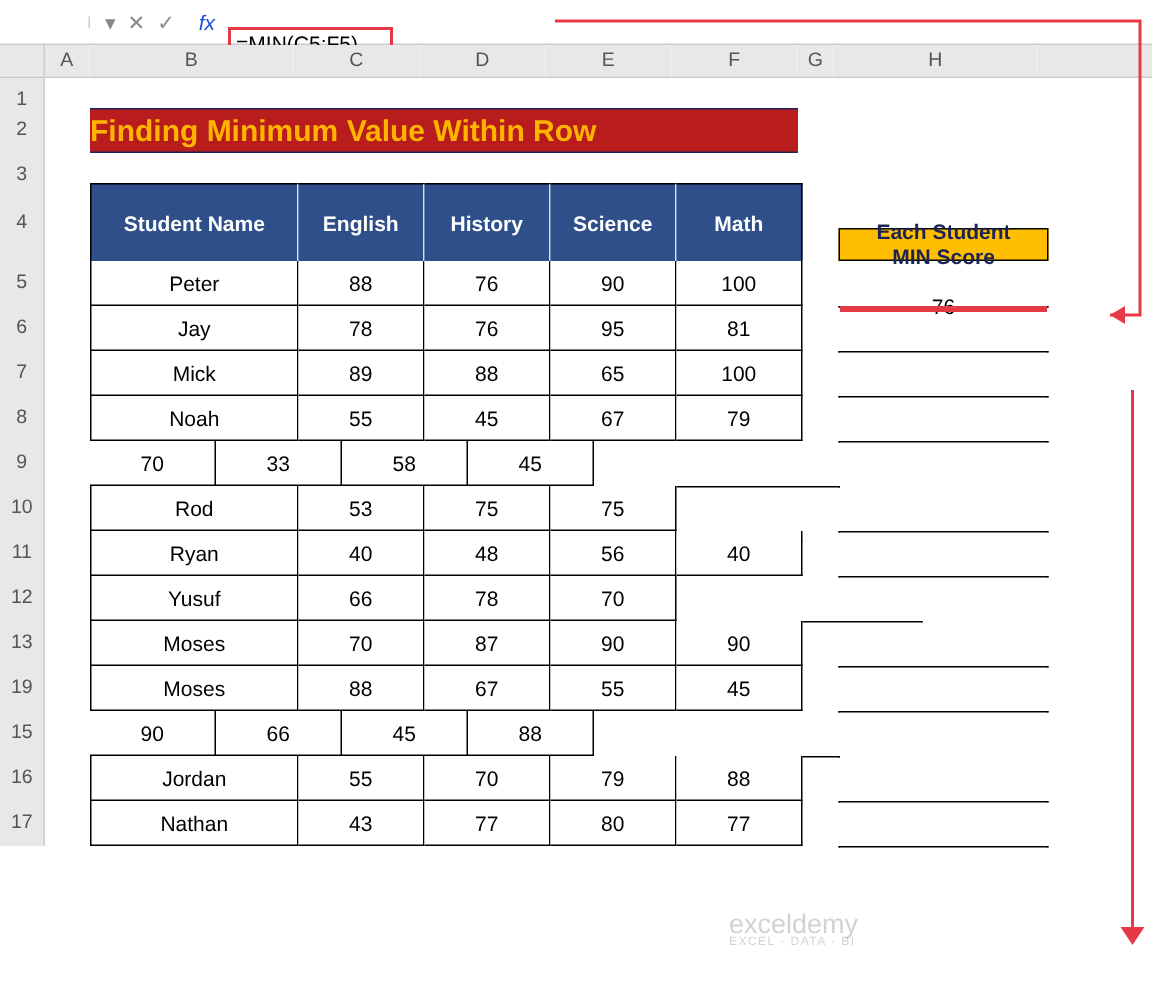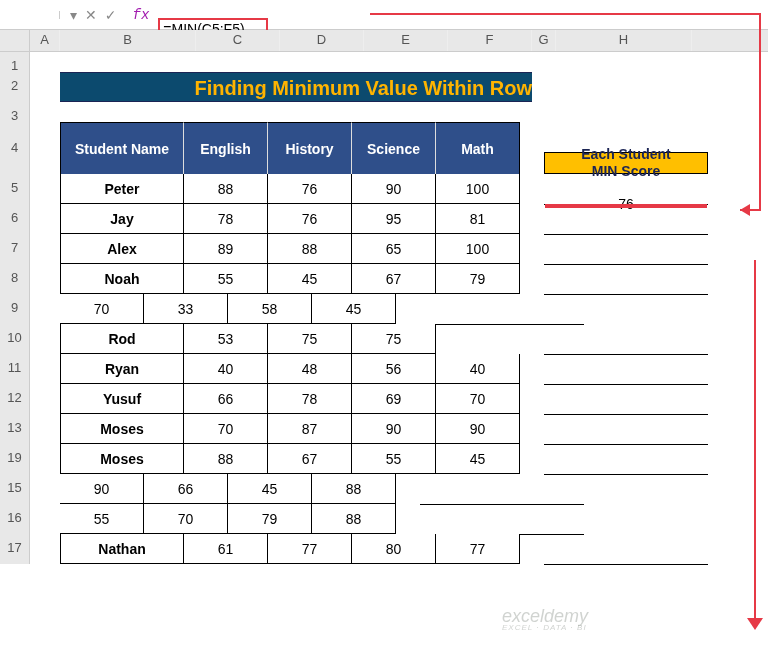--- a/index.html
+++ b/index.html
@@ -29,22 +29,22 @@
 .fb-icons {
   display: flex;
   gap: 8px;
   padding: 0 10px;
   color: #888;
   font-size: 14px;
 }
 .fb-icons span { cursor: pointer; }
 .fx-label {
   font-style: italic;
-  font-family: Liberation Mono, monospace;
-  color: #a21caf;
+  font-family: Liberation Sans, sans-serif;
+  color: #1d4ed8;
   padding: 0 6px;
 }
 .formula-input-wrap {
   position: relative;
   flex: 1;
   margin-top: 29px;
 }
 .formula-input {
   padding: 4px 8px;
   font-size: 14px;
@@ -89,32 +89,32 @@
 .sheet-row .rowhdr {
   width: 30px;
   background: #e8e8e8;
   border-right: 1px solid #ccc;
   text-align: center;
   color: #555;
   font-size: 13px;
   padding-top: 6px;
 }
 .cA { width: 30px; }
-.cB { width: 124px; }
+.cB { width: 139px; }
 .cC, .cD, .cE, .cF { width: 84px; }
 .cG { width: 24px; }
-.cH { width: 164px; margin-top: 30px; }
+.cH { width: 140px; margin-top: 30px; }
 
 
 .title-band {
-  background: #0c4a6e;
+  background: #b91c1c;
   color: #ffb400;
   font-weight: 700;
   font-size: 20px;
-  text-align: right;
+  text-align: left;
   line-height: 30px;
   border-top: 1px solid #1b2454;
   border-bottom: 1px solid #1b2454;
 }
 
 
 .hdr-cell {
   background: #2f4f8a;
   color: #fff;
   font-weight: 700;
@@ -140,21 +140,21 @@
 
 .data-cell {
   background: #fff;
   text-align: center;
   display: flex;
   align-items: center;
   justify-content: center;
   border-right: 1px solid #000;
   border-bottom: 1px solid #000;
 }
-.data-cell.first { border-left: 1.5px solid #000; font-weight: bold; }
+.data-cell.first { border-left: 1.5px solid #000; }
 .table-hdr-row { height: 52px; }
 .table-hdr-row .rowhdr { padding-top: 18px; }
 
 .min-col-cell {
   background: #fff;
   border-right: 1.5px solid #000;
   border-bottom: 1px solid #000;
   border-left: 1.5px solid #000;
   text-align: center;
   display: flex;
@@ -194,25 +194,24 @@
   left: -3px;
   bottom: 0;
   width: 0; height: 0;
   border-left: 8px solid transparent;
   border-right: 8px solid transparent;
   border-top: 12px solid #e63946;
 }
 
 .watermark {
   position: absolute;
-  right: 180px;
+  right: 196px;
   bottom: 28px;
   font-size: 18px;
   color: rgba(120,130,120,0.35);
-  font-style: italic;
   pointer-events: none;
 }
 .watermark .sub {
   font-size: 8px;
   letter-spacing: 1px;
   display: block;
   margin-top: -4px;
 }
 
 svg.connector {
@@ -320,21 +319,21 @@
         <div class="data-cell cC">78</div>
         <div class="data-cell cD">76</div>
         <div class="data-cell cE">95</div>
         <div class="data-cell cF" style="border-right: 1.5px solid rgb(0, 0, 0);">81</div>
         <div class="cG"></div>
         <div class="min-col-cell cH"></div>
       </div>
       <div class="sheet-row">
         <div class="rowhdr">7</div>
         <div class="cA"></div>
-        <div class="data-cell first cB">Alex</div>
+        <div class="data-cell first cB">Mick</div>
         <div class="data-cell cC">89</div>
         <div class="data-cell cD">88</div>
         <div class="data-cell cE">65</div>
         <div class="data-cell cF" style="border-right: 1.5px solid rgb(0, 0, 0);">100</div>
         <div class="cG"></div>
         <div class="min-col-cell cH"></div>
       </div>
       <div class="sheet-row">
         <div class="rowhdr">8</div>
         <div class="cA"></div>
@@ -377,21 +376,20 @@
         <div class="data-cell cF" style="border-right: 1.5px solid rgb(0, 0, 0);">40</div>
         <div class="cG"></div>
         <div class="min-col-cell cH"></div>
       </div>
       <div class="sheet-row">
         <div class="rowhdr">12</div>
         <div class="cA"></div>
         <div class="data-cell first cB">Yusuf</div>
         <div class="data-cell cC">66</div>
         <div class="data-cell cD">78</div>
-        <div class="data-cell cE">69</div>
         <div class="data-cell cF" style="border-right: 1.5px solid rgb(0, 0, 0);">70</div>
         <div class="cG"></div>
         <div class="min-col-cell cH"></div>
       </div>
       <div class="sheet-row">
         <div class="rowhdr">13</div>
         <div class="cA"></div>
         <div class="data-cell first cB">Moses</div>
         <div class="data-cell cC">70</div>
         <div class="data-cell cD">87</div>
@@ -417,32 +415,33 @@
         <div class="data-cell cC">90</div>
         <div class="data-cell cD">66</div>
         <div class="data-cell cE">45</div>
         <div class="data-cell cF" style="border-right: 1.5px solid rgb(0, 0, 0);">88</div>
         <div class="cG"></div>
         <div class="min-col-cell cH"></div>
       </div>
       <div class="sheet-row">
         <div class="rowhdr">16</div>
         <div class="cA"></div>
+        <div class="data-cell first cB">Jordan</div>
         <div class="data-cell cC">55</div>
         <div class="data-cell cD">70</div>
         <div class="data-cell cE">79</div>
         <div class="data-cell cF" style="border-right: 1.5px solid rgb(0, 0, 0);">88</div>
         <div class="cG"></div>
         <div class="min-col-cell cH"></div>
       </div>
       <div class="sheet-row">
         <div class="rowhdr">17</div>
         <div class="cA"></div>
         <div class="data-cell first cB">Nathan</div>
-        <div class="data-cell cC">61</div>
+        <div class="data-cell cC">43</div>
         <div class="data-cell cD">77</div>
         <div class="data-cell cE">80</div>
         <div class="data-cell cF" style="border-right: 1.5px solid rgb(0, 0, 0);">77</div>
         <div class="cG"></div>
         <div class="min-col-cell cH"></div>
       </div>
     </div>
 
 </div>
 

